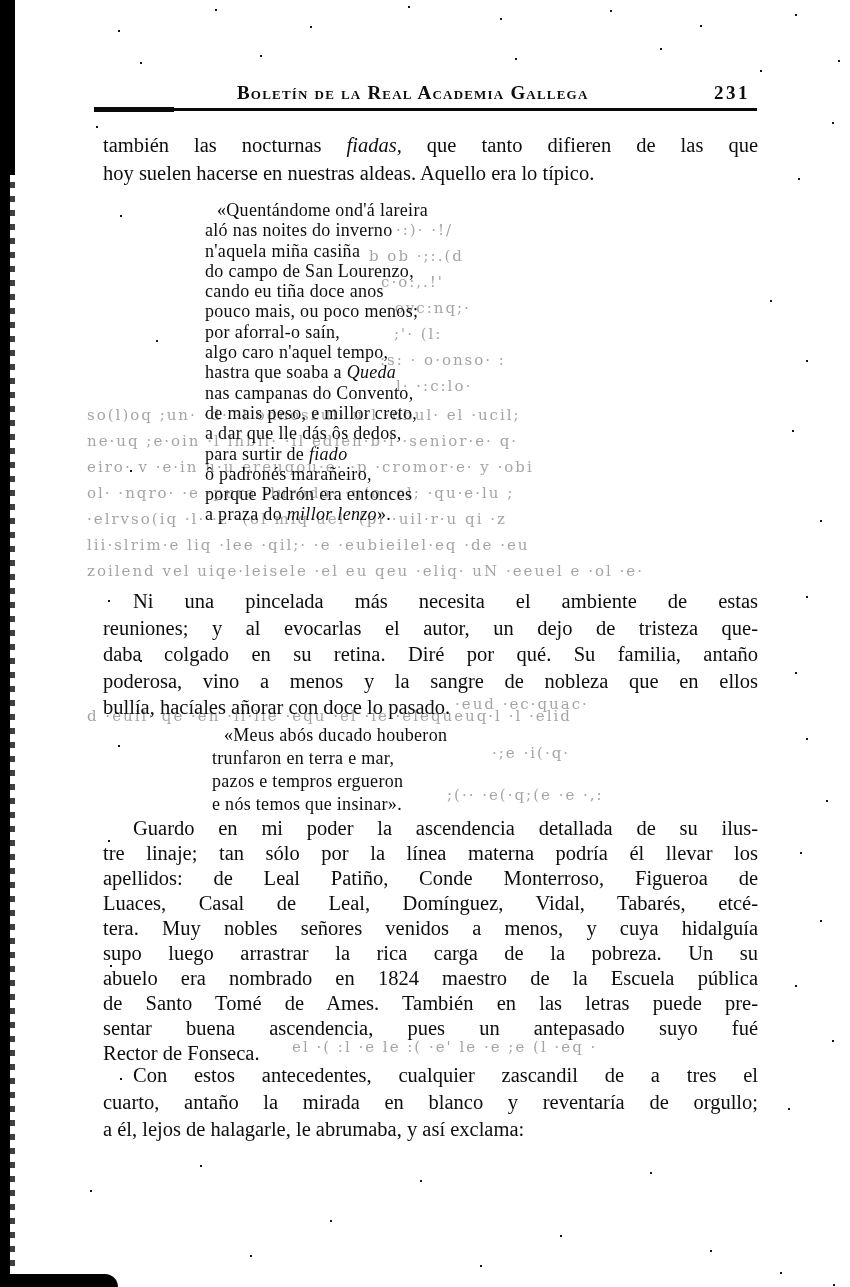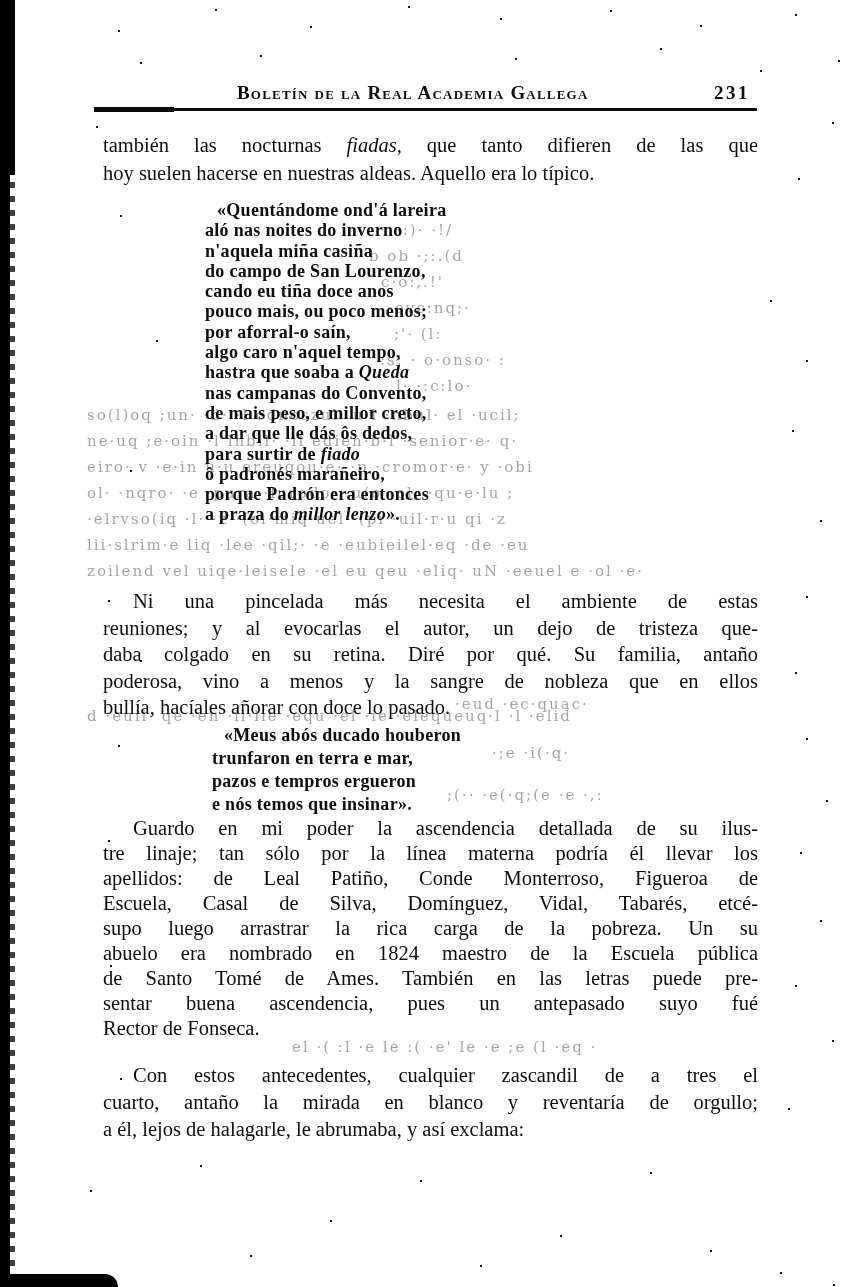--- a/index.html
+++ b/index.html
@@ -70,21 +70,21 @@
   .rule::before{content:"";position:absolute;left:0;top:-1px;width:80px;height:5px;background:#0a0a0a;}
   
   .para{position:absolute;width:655px;font-size:20.5px;}
   .para .pl{text-align:justify;text-align-last:justify;}
   .para .pl:last-child{text-align-last:auto;}
   .indent .pl:first-child{text-indent:30px;}
   .p1{left:103px;top:131px;line-height:28px;}
   .p2{left:103px;top:588px;line-height:26.5px;}
   .p3{left:103px;top:816px;line-height:25px;}
   .p4{left:103px;top:1062px;line-height:27px;}
-  .poem{position:absolute;font-weight:bold;font-size:18px;letter-spacing:.3px;}
+  .poem{position:absolute;font-weight:normal;font-size:18px;letter-spacing:.3px;}
   .poem .pl:first-child{padding-left:12px;}
   .poem1{left:205px;top:200px;line-height:20.3px;}
   .poem2{left:212px;top:724px;line-height:23px;}
   .it{font-style:italic;}
 </style>
 </head>
 <body>
 
 <div class="page">
 
@@ -156,21 +156,22 @@
       <div class="pl"><span>«Meus abós ducado houberon</span></div>
       <div class="pl"><span>trunfaron en terra e mar,</span></div>
       <div class="pl"><span>pazos e tempros ergueron</span></div>
       <div class="pl"><span>e nós temos que insinar».</span></div>
     </div>
 
   <div class="para p3 indent">
       <div class="pl"><span>Guardo en mi poder la ascendencia detallada de su ilus-</span></div>
       <div class="pl"><span>tre linaje; tan sólo por la línea materna podría él llevar los</span></div>
       <div class="pl"><span>apellidos: de Leal Patiño, Conde Monterroso, Figueroa de</span></div>
-      <div class="pl"><span>Escuela, Casal de Silva, Domínguez, Vidal, Tabarés, etcé-</span></div>
+      <div class="pl"><span>Luaces, Casal de Leal, Domínguez, Vidal, Tabarés, etcé-</span></div>
+      <div class="pl"><span>tera. Muy nobles señores venidos a menos, y cuya hidalguía</span></div>
       <div class="pl"><span>supo luego arrastrar la rica carga de la pobreza. Un su</span></div>
       <div class="pl"><span>abuelo era nombrado en 1824 maestro de la Escuela pública</span></div>
       <div class="pl"><span>de Santo Tomé de Ames. También en las letras puede pre-</span></div>
       <div class="pl"><span>sentar buena ascendencia, pues un antepasado suyo fué</span></div>
       <div class="pl"><span>Rector de Fonseca.</span></div>
     </div>
 
   <div class="para p4 indent">
       <div class="pl"><span>Con estos antecedentes, cualquier zascandil de a tres el</span></div>
       <div class="pl"><span>cuarto, antaño la mirada en blanco y reventaría de orgullo;</span></div>

